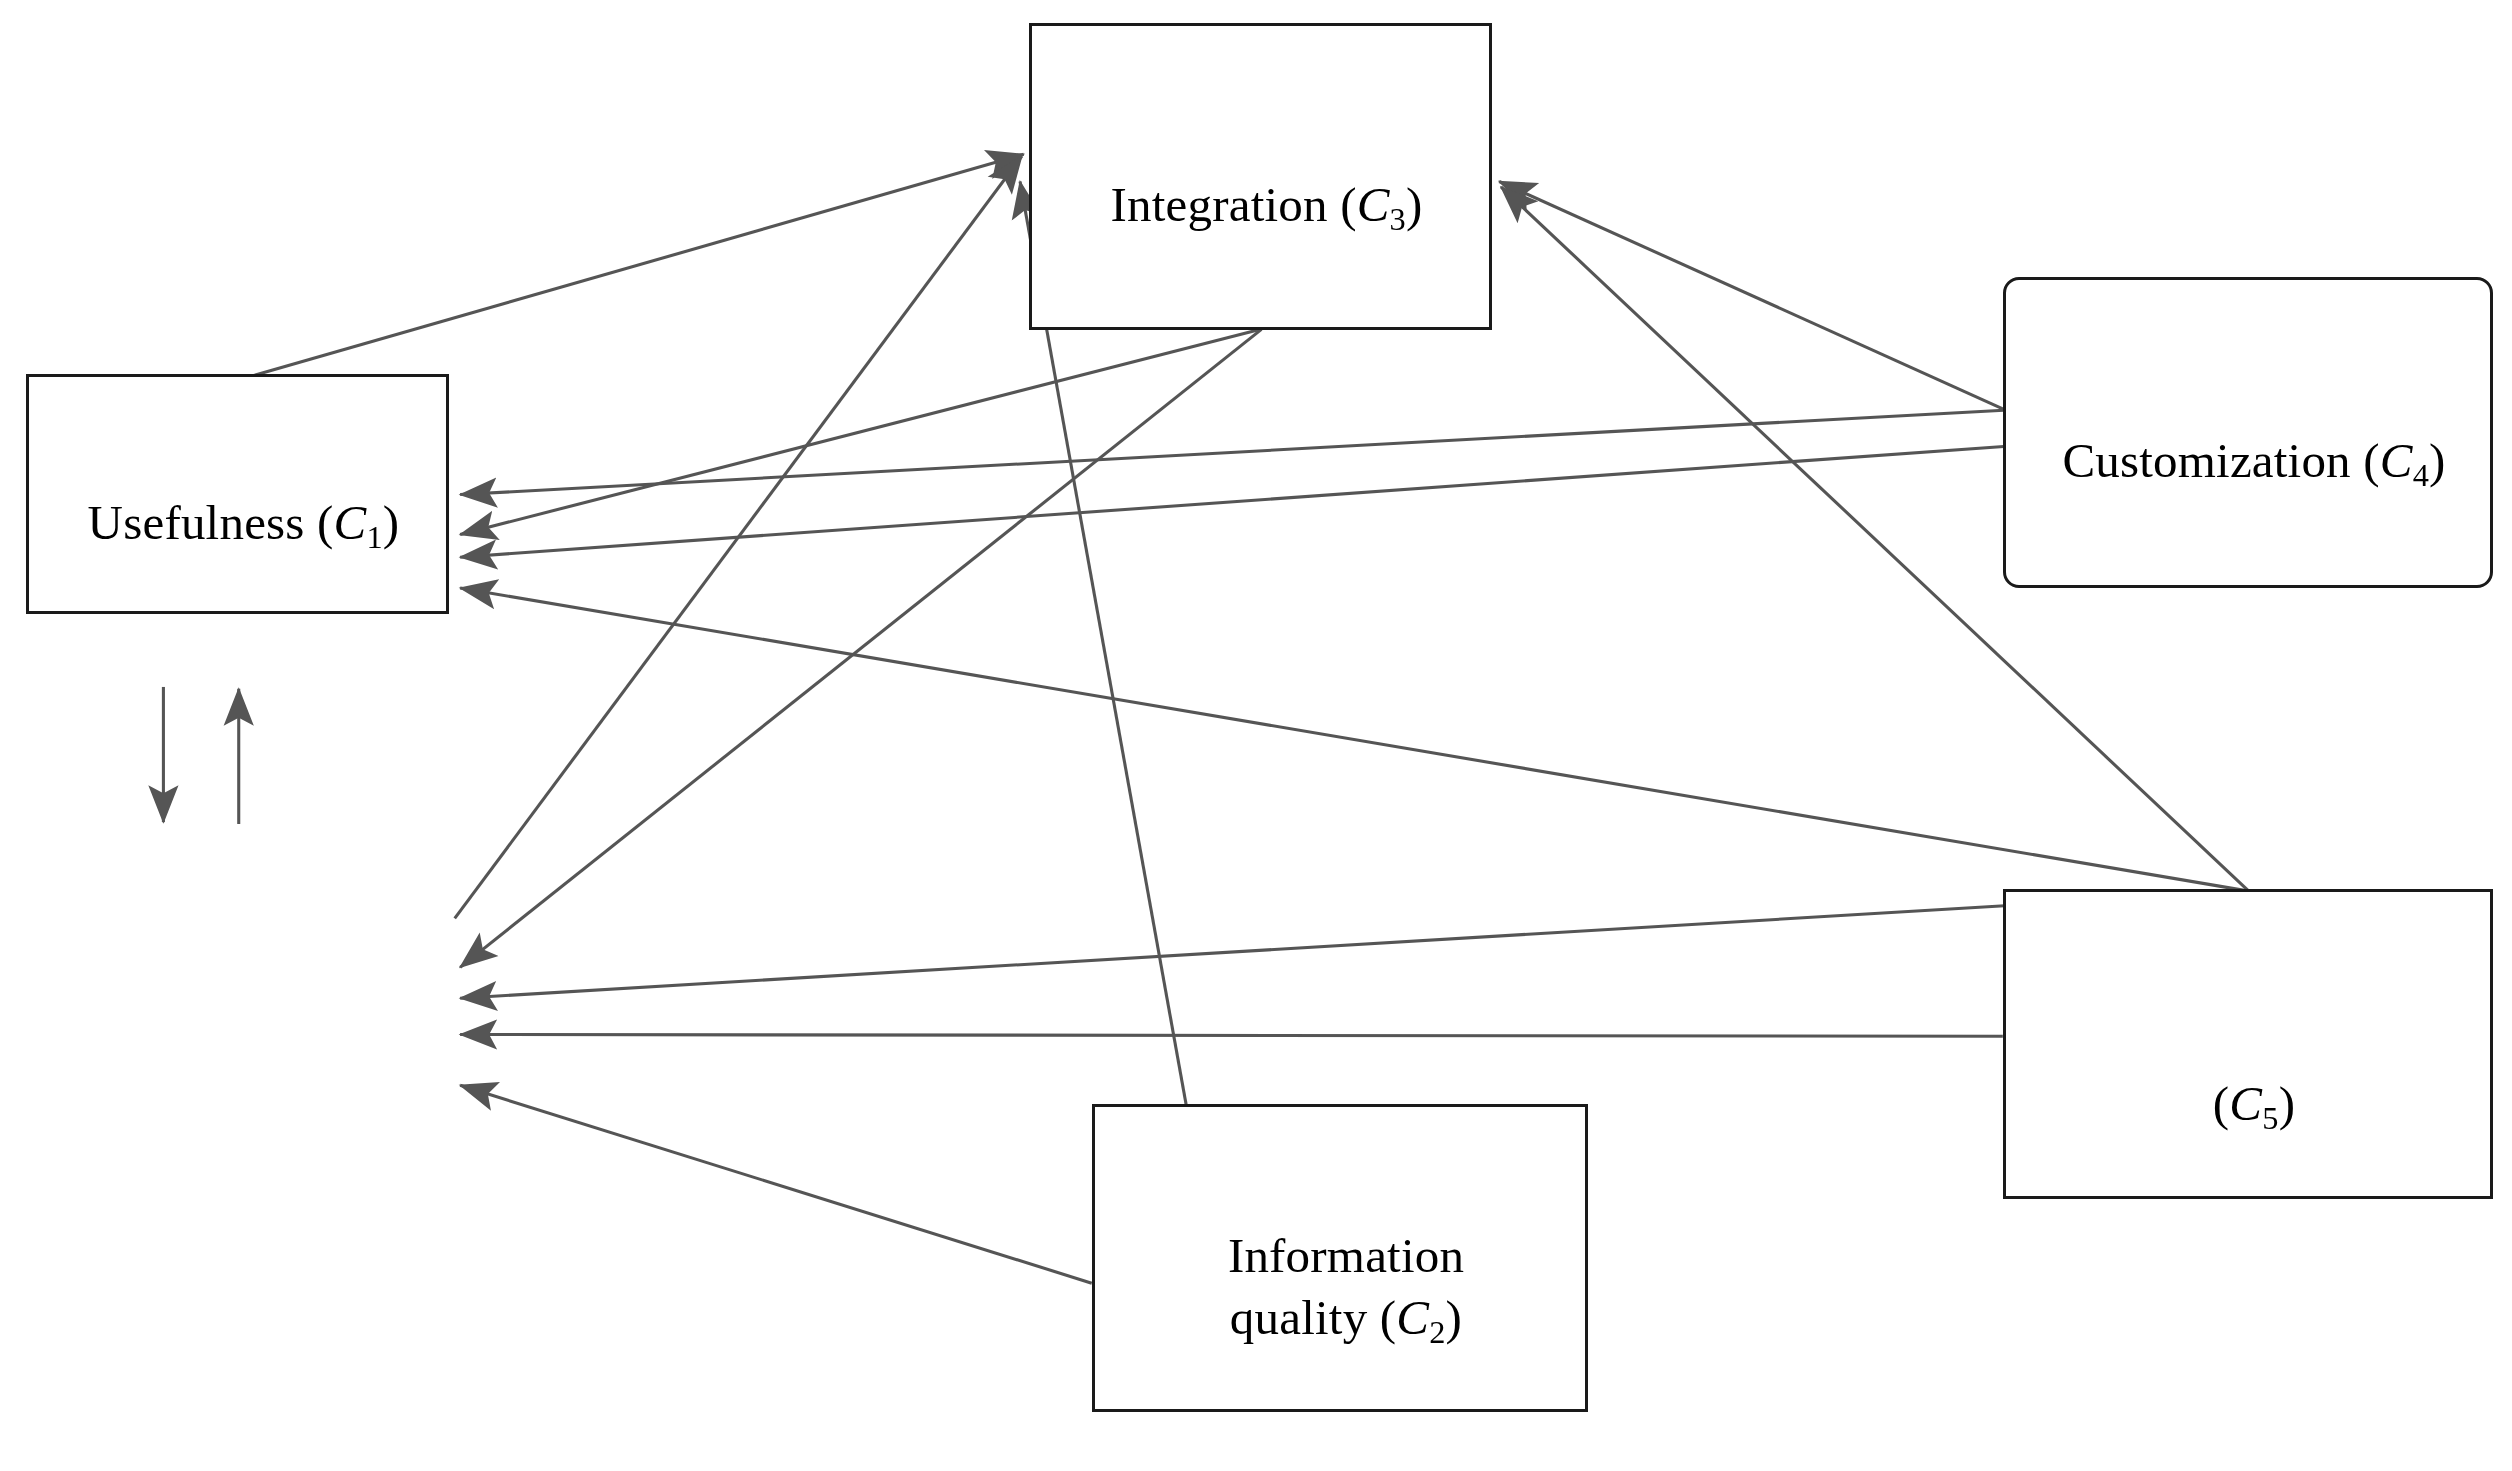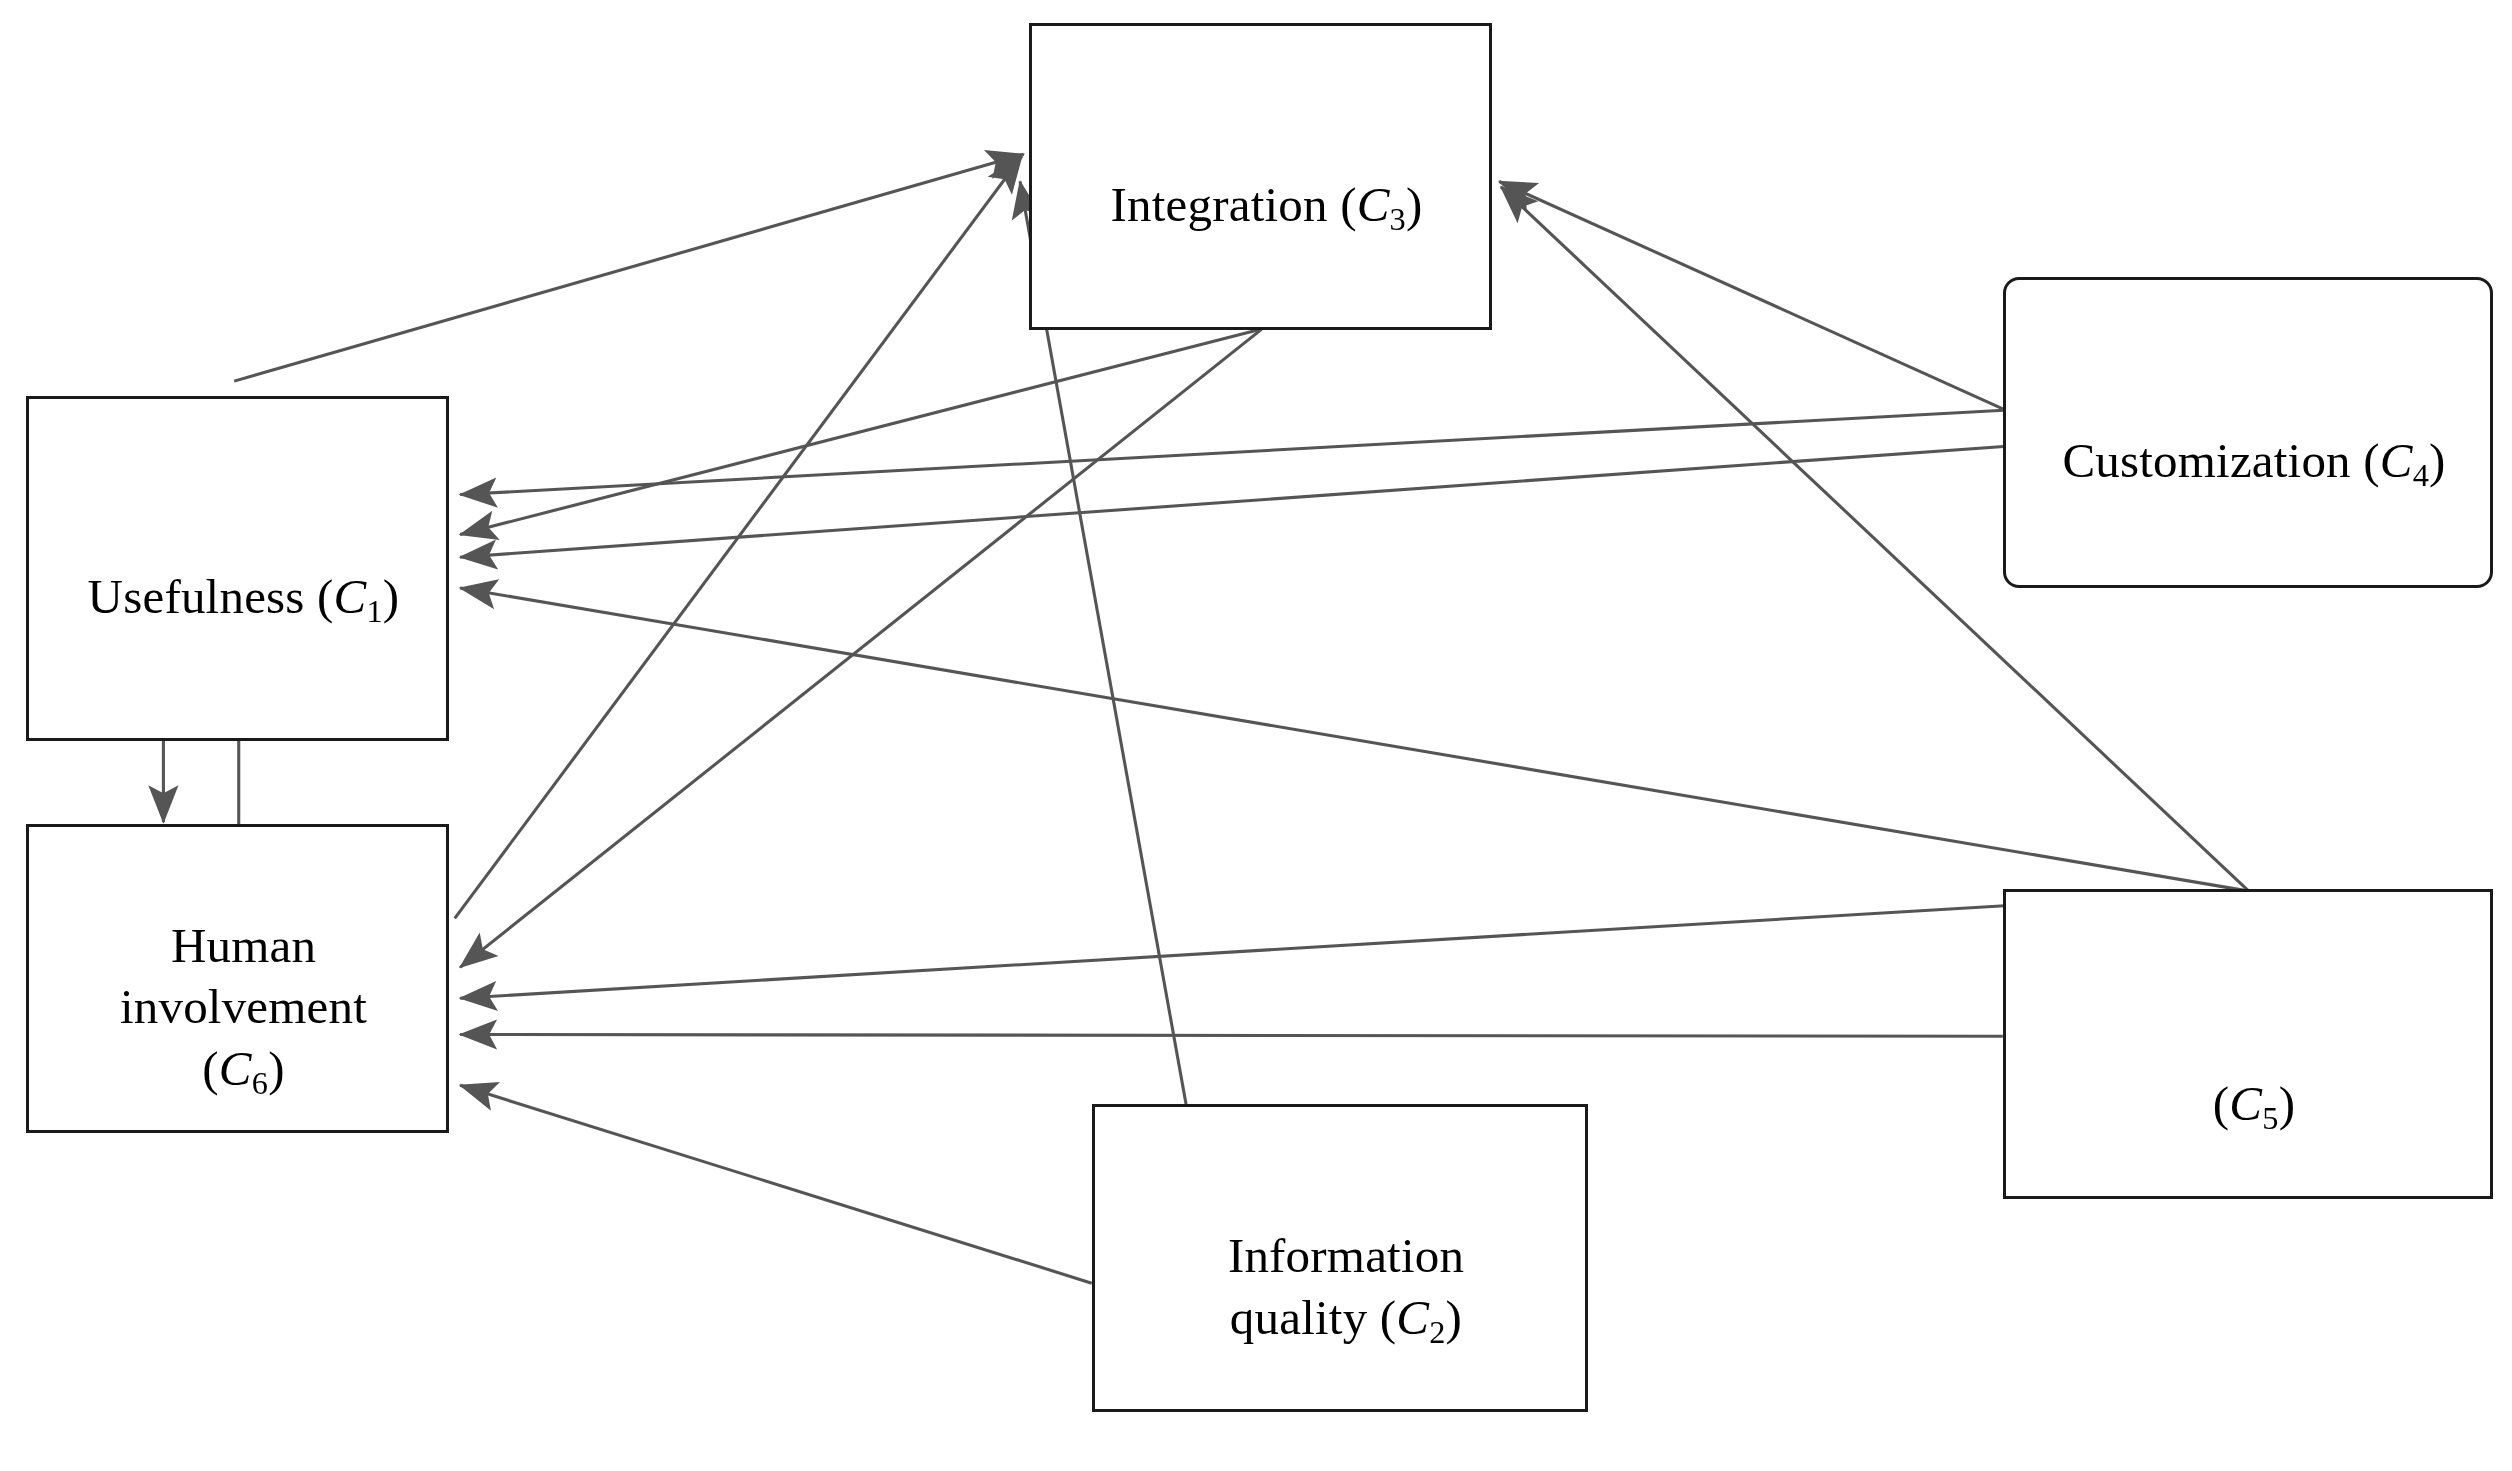--- a/index.html
+++ b/index.html
@@ -72,31 +72,26 @@
       <line x1="1390" y1="363" x2="507" y2="1066" marker-end="url(#ah)"></line>
 
       <line x1="2478" y1="982" x2="507" y2="1100" marker-end="url(#ah)"></line>
 
       <line x1="2207" y1="1142" x2="507" y2="1140" marker-end="url(#ah)"></line>
 
       <line x1="1203" y1="1414" x2="507" y2="1196" marker-end="url(#ah)"></line>
     </g>
   </svg>
 
-  <div class="node" style="left:26px;top:396px;width:423px;height:345px;">
+  <div class="node" style="left:26px;top:374px;width:423px;height:240px;">
     <div class="node-label">
       <span>Usefulness</span> (<span class="var">C</span><sub>1</sub>)
     </div>
   </div>
 
-  <div class="node" style="left:26px;top:824px;width:423px;height:309px;">
-    <div class="node-label">
-      <span>Human involvement</span><br>(<span class="var">C</span><sub>6</sub>)
-    </div>
-  </div>
 
   <div class="node" style="left:1029px;top:23px;width:463px;height:307px;">
     <div class="node-label">
       <span>Integration</span> (<span class="var">C</span><sub>3</sub>)
     </div>
   </div>
 
   <div class="node" style="left:2003px;top:277px;width:490px;height:311px;border-radius:16px;">
     <div class="node-label">
       <span>Customization</span> (<span class="var">C</span><sub>4</sub>)

